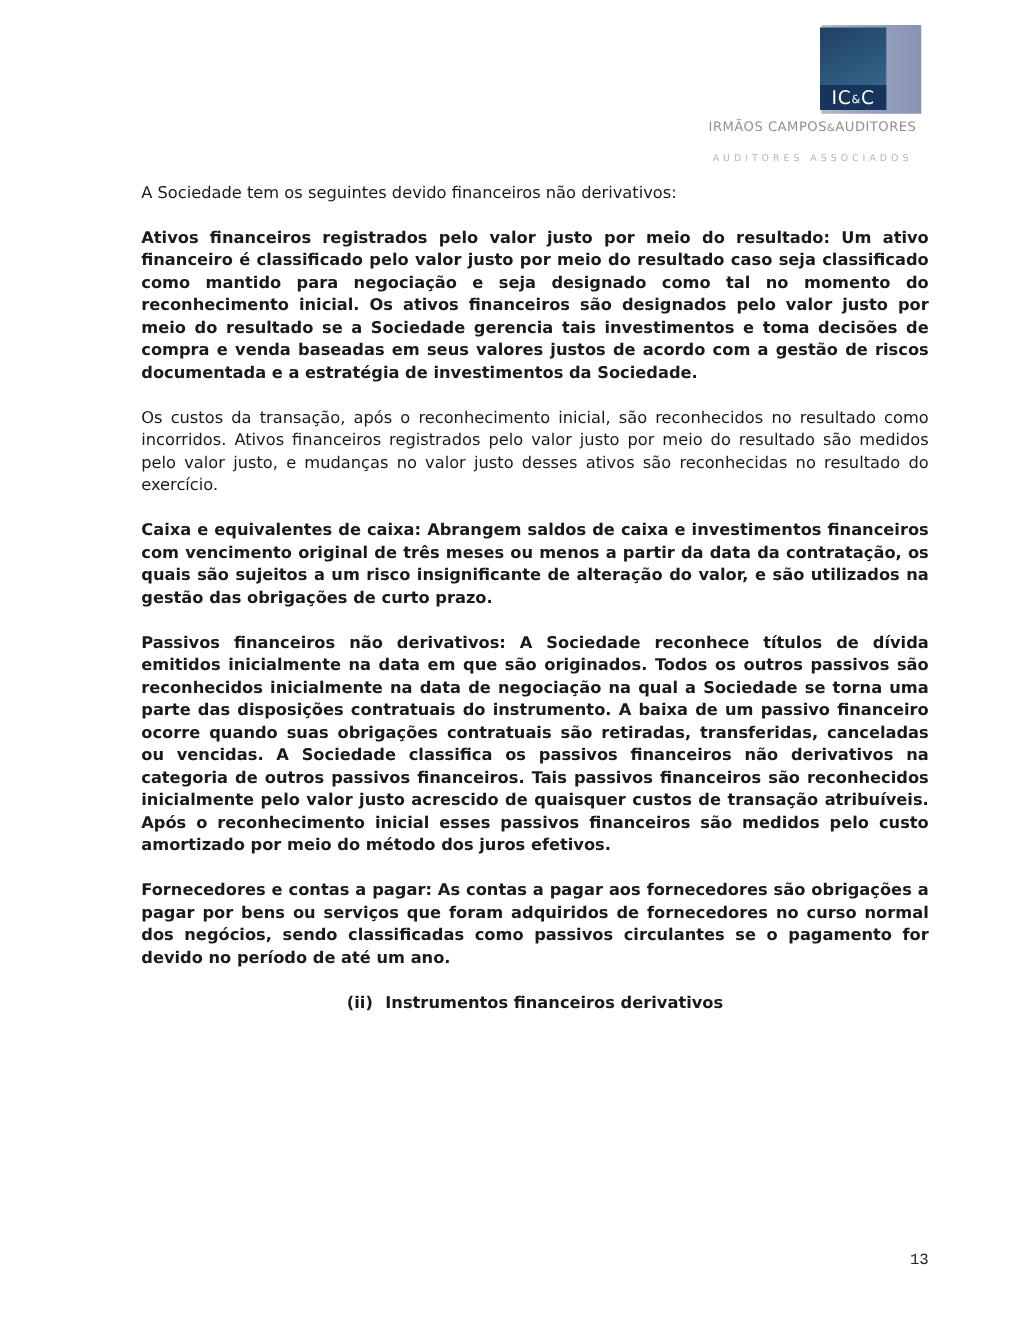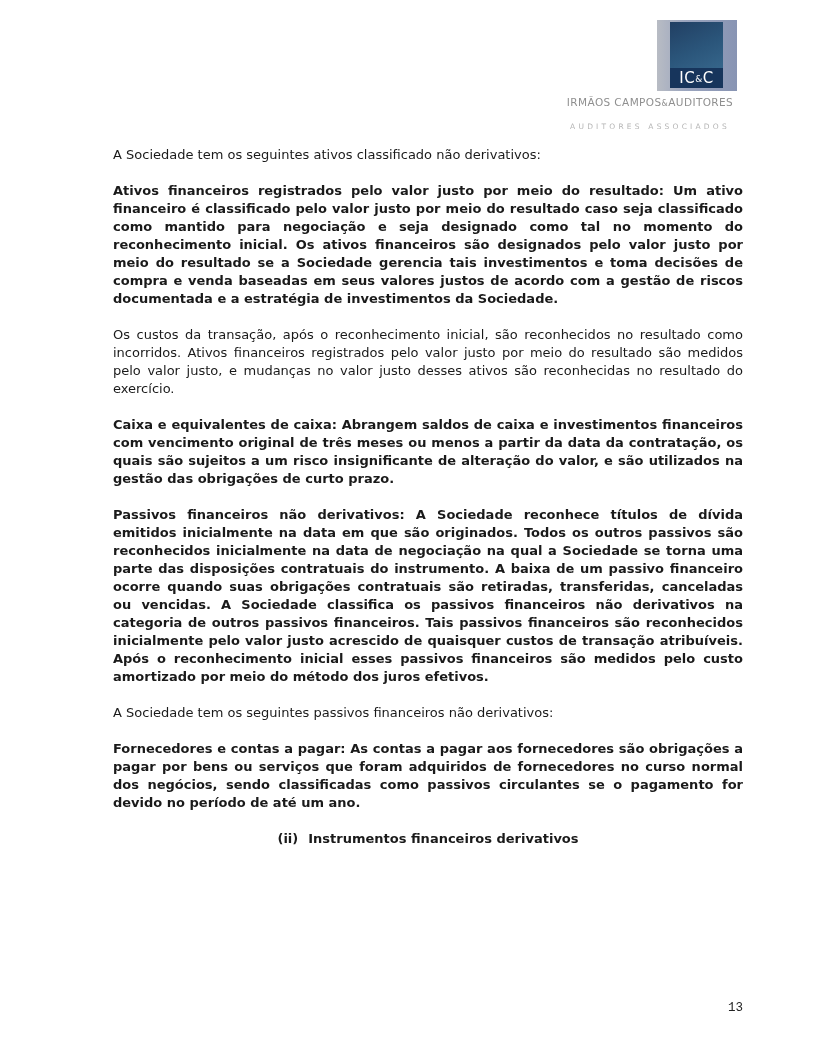--- a/index.html
+++ b/index.html
@@ -34,21 +34,21 @@
   .back-rect {
     position: absolute;
     left: 100px;
     top: 6px;
     width: 80px;
     height: 71px;
     background: linear-gradient(90deg, #b8bcc4 0%, #9ba5be 35%, #8894b3 100%);
   }
   .front-rect {
     position: absolute;
-    left: 113px;
+    left: 99px;
     top: 8px;
     width: 53px;
     height: 66px;
     background: linear-gradient(155deg, #213f63 0%, #2b567b 45%, #3d7095 100%);
   }
   .band {
     position: absolute;
     left: 0;
     bottom: 0;
     width: 100%;
@@ -129,25 +129,24 @@
       <div class="back-rect"></div>
       <div class="front-rect">
         <div class="band"><span>IC</span><span class="amp">&amp;</span><span>C</span></div>
       </div>
     </div>
     <div class="company-name"><span>IRMÃOS CAMPOS</span><span class="amp-s">&amp;</span><span>AUDITORES</span></div>
     <div class="company-sub">AUDITORES ASSOCIADOS</div>
   </div>
 
   <div class="content">
-      <p class="plain">A Sociedade tem os seguintes ativos classificado não derivativos:</p>
+      <p class="plain">A Sociedade tem os seguintes devido financeiros não derivativos:</p>
       <p class="lead"><span class="lead">Ativos financeiros registrados pelo valor justo por meio do resultado:</span> <span>Um ativo financeiro é classificado pelo valor justo por meio do resultado caso seja classificado como mantido para negociação e seja designado como tal no momento do reconhecimento inicial. Os ativos financeiros são designados pelo valor justo por meio do resultado se a Sociedade gerencia tais investimentos e toma decisões de compra e venda baseadas em seus valores justos de acordo com a gestão de riscos documentada e a estratégia de investimentos da Sociedade.</span></p>
       <p class="plain">Os custos da transação, após o reconhecimento inicial, são reconhecidos no resultado como incorridos. Ativos financeiros registrados pelo valor justo por meio do resultado são medidos pelo valor justo, e mudanças no valor justo desses ativos são reconhecidas no resultado do exercício.</p>
       <p class="lead"><span class="lead">Caixa e equivalentes de caixa:</span> <span>Abrangem saldos de caixa e investimentos financeiros com vencimento original de três meses ou menos a partir da data da contratação, os quais são sujeitos a um risco insignificante de alteração do valor, e são utilizados na gestão das obrigações de curto prazo.</span></p>
       <p class="lead"><span class="lead">Passivos financeiros não derivativos:</span> <span>A Sociedade reconhece títulos de dívida emitidos inicialmente na data em que são originados. Todos os outros passivos são reconhecidos inicialmente na data de negociação na qual a Sociedade se torna uma parte das disposições contratuais do instrumento. A baixa de um passivo financeiro ocorre quando suas obrigações contratuais são retiradas, transferidas, canceladas ou vencidas. A Sociedade classifica os passivos financeiros não derivativos na categoria de outros passivos financeiros. Tais passivos financeiros são reconhecidos inicialmente pelo valor justo acrescido de quaisquer custos de transação atribuíveis. Após o reconhecimento inicial esses passivos financeiros são medidos pelo custo amortizado por meio do método dos juros efetivos.</span></p>
-      <p class="plain">A Sociedade tem os seguintes passivos financeiros não derivativos:</p>
       <p class="lead"><span class="lead">Fornecedores e contas a pagar:</span> <span>As contas a pagar aos fornecedores são obrigações a pagar por bens ou serviços que foram adquiridos de fornecedores no curso normal dos negócios, sendo classificadas como passivos circulantes se o pagamento for devido no período de até um ano.</span></p>
       <p class="heading"><span class="hprefix">(ii)</span><span>Instrumentos financeiros derivativos</span></p>
     </div>
 
   <div class="page-number">13</div>
 
 </div>
 
 </body></html>

